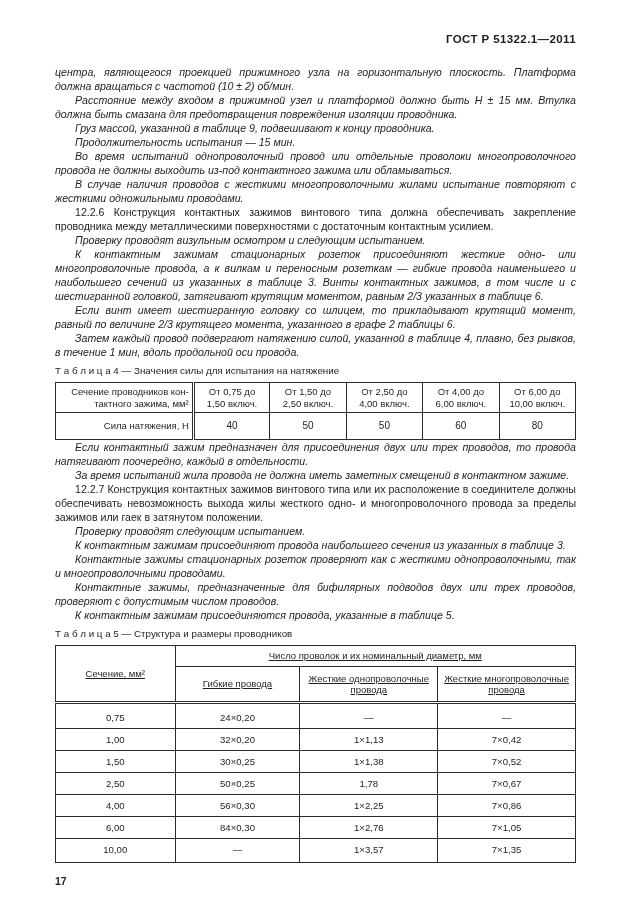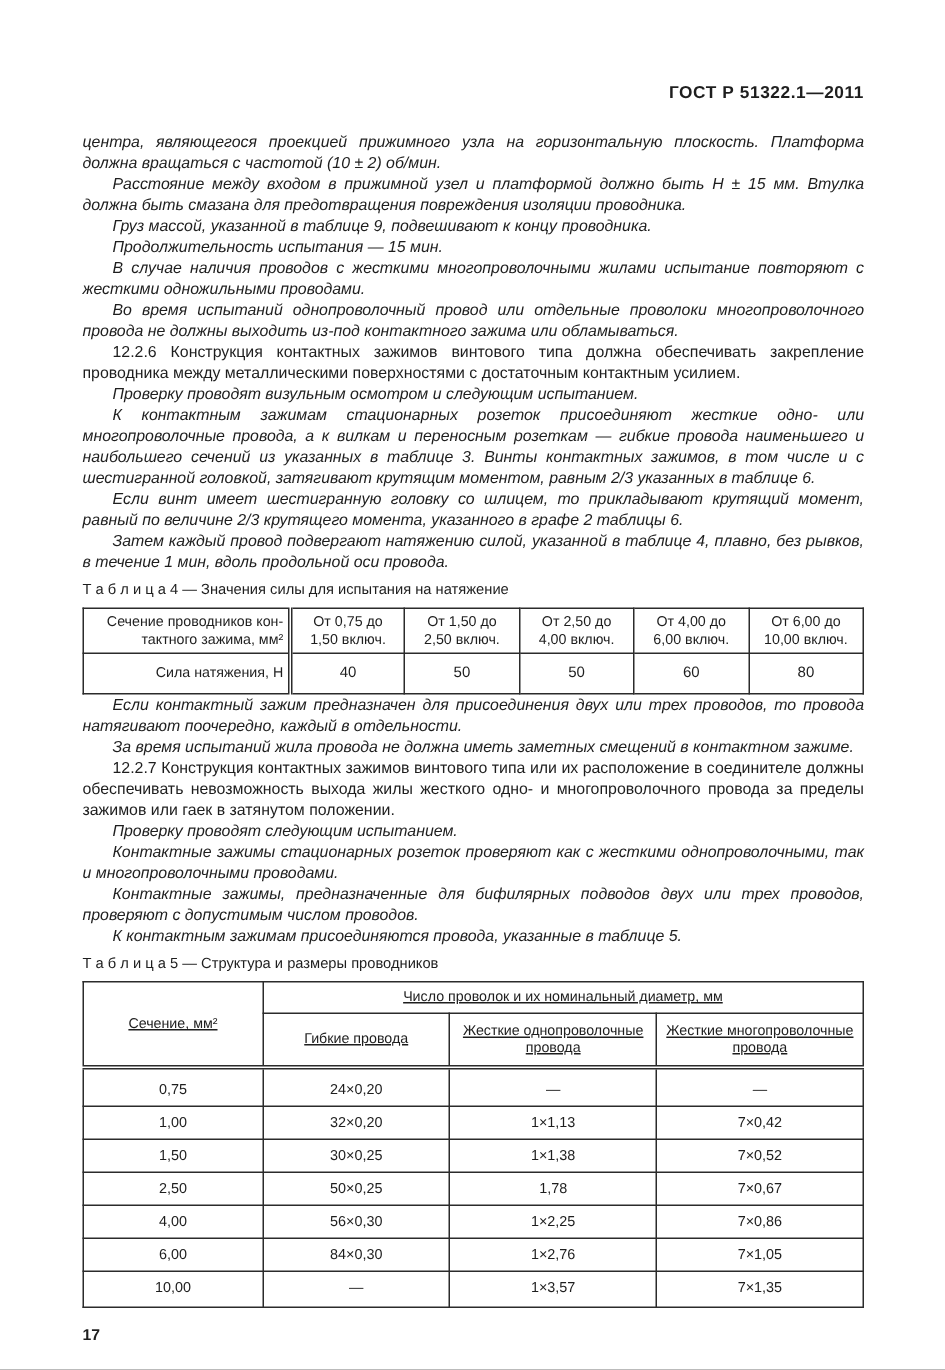--- a/index.html
+++ b/index.html
@@ -7,21 +7,21 @@
     position: relative;
     width: 630px; height: 913px;
     margin: 0 auto;
     background: #ffffff;
     font-family: "Liberation Sans", sans-serif;
     color: #1e1e1e;
     overflow: hidden;
   }
   .content {
     position: absolute;
-    left: 55px; top: 56px;
+    left: 55px; top: 33px;
     width: 521px;
   }
   .doc-header {
     text-align: right;
     font-weight: bold;
     font-size: 11.5px;
     letter-spacing: 0.4px;
     margin: 0 0 20px 0;
   }
   p.body {
@@ -79,22 +79,22 @@
 
 <div class="page">
   <div class="content">
 
     <div class="doc-header">ГОСТ Р 51322.1—2011</div>
 
     <p class="body it noindent">центра, являющегося проекцией прижимного узла на горизонтальную плоскость. Платформа должна вращаться с частотой (10 ± 2) об/мин.</p>
     <p class="body it">Расстояние между входом в прижимной узел и платформой должно быть Н ± 15 мм. Втулка должна быть смазана для предотвращения повреждения изоляции проводника.</p>
     <p class="body it">Груз массой, указанной в таблице 9, подвешивают к концу проводника.</p>
     <p class="body it">Продолжительность испытания — 15 мин.</p>
+    <p class="body it">Во время испытаний однопроволочный провод или отдельные проволоки многопроволочного провода не должны выходить из-под контактного зажима или обламываться.</p>
     <p class="body it">В случае наличия проводов с жесткими многопроволочными жилами испытание повторяют с жесткими одножильными проводами.</p>
-    <p class="body it">Во время испытаний однопроволочный провод или отдельные проволоки многопроволочного провода не должны выходить из-под контактного зажима или обламываться.</p>
     <p class="body">12.2.6 Конструкция контактных зажимов винтового типа должна обеспечивать закрепление проводника между металлическими поверхностями с достаточным контактным усилием.</p>
     <p class="body it">Проверку проводят визульным осмотром и следующим испытанием.</p>
     <p class="body it">К контактным зажимам стационарных розеток присоединяют жесткие одно- или многопроволочные провода, а к вилкам и переносным розеткам — гибкие провода наименьшего и наибольшего сечений из указанных в таблице 3. Винты контактных зажимов, в том числе и с шестигранной головкой, затягивают крутящим моментом, равным 2/3 указанных в таблице 6.</p>
     <p class="body it">Если винт имеет шестигранную головку со шлицем, то прикладывают крутящий момент, равный по величине 2/3 крутящего момента, указанного в графе 2 таблицы 6.</p>
     <p class="body it">Затем каждый провод подвергают натяжению силой, указанной в таблице 4, плавно, без рывков, в течение 1 мин, вдоль продольной оси провода.</p>
 
     <div class="tbl-title">Т а б л и ц а   4 — Значения силы для испытания на натяжение</div>
 
     <table class="gt t4">
       <colgroup>
@@ -128,20 +128,21 @@
           <td class="val">60</td>
           <td class="val">80</td>
         </tr>
       </tbody>
     </table>
 
     <p class="body it mt">Если контактный зажим предназначен для присоединения двух или трех проводов, то провода натягивают поочередно, каждый в отдельности.</p>
     <p class="body it">За время испытаний жила провода не должна иметь заметных смещений в контактном зажиме.</p>
     <p class="body">12.2.7 Конструкция контактных зажимов винтового типа или их расположение в соединителе должны обеспечивать невозможность выхода жилы жесткого одно- и многопроволочного провода за пределы зажимов или гаек в затянутом положении.</p>
     <p class="body it">Проверку проводят следующим испытанием.</p>
+    <p class="body it">К контактным зажимам присоединяют провода наибольшего сечения из указанных в таблице 3.</p>
     <p class="body it">Контактные зажимы стационарных розеток проверяют как с жесткими однопроволочными, так и многопроволочными проводами.</p>
     <p class="body it">Контактные зажимы, предназначенные для бифилярных подводов двух или трех проводов, проверяют с допустимым числом проводов.</p>
     <p class="body it">К контактным зажимам присоединяются провода, указанные в таблице 5.</p>
 
     <div class="tbl-title">Т а б л и ц а   5 — Структура и размеры проводников</div>
 
     <table class="gt t5">
       <colgroup>
         <col style="width:23%">
           <col style="width:24%">

